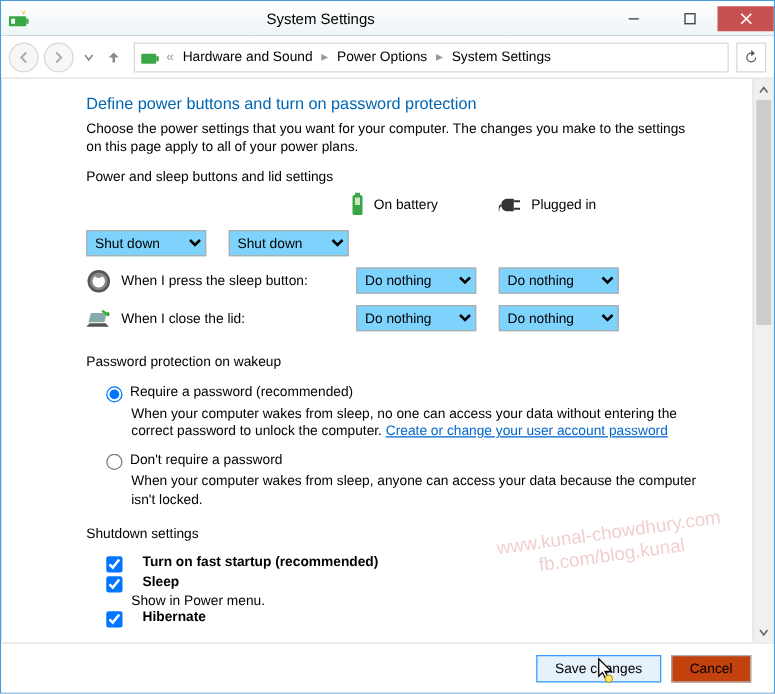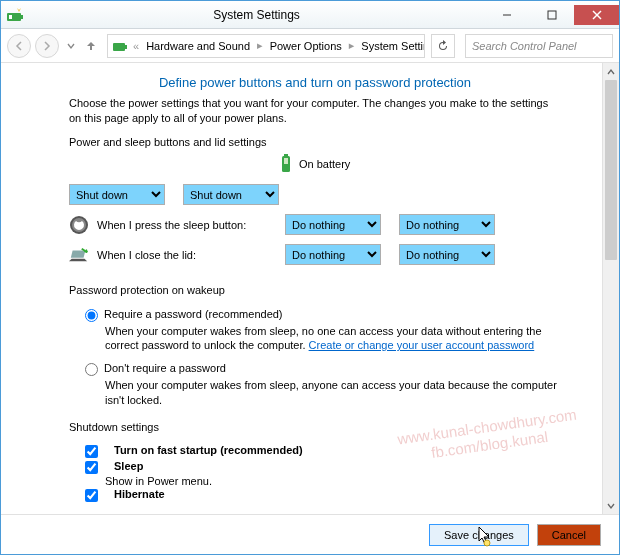--- a/index.html
+++ b/index.html
@@ -91,21 +91,20 @@
   .scroll .thumb { position:absolute; top:17px; height:180px; left:2px; right:2px; background:#cdcdcd; border-radius:1px;}
   .content {
     padding: 12px 58px 10px 68px;
     color:#000;
   }
   h1 {
     font-size: 13px;
     color:#0066b3;
     font-weight:400;
     margin:0 0 6px 0;
-    text-align:center;
   }
   .intro { margin-bottom:10px; line-height:1.35;}
   .groupname { margin:8px 0 6px 0;}
   .colheads {
     display:flex;
     margin-left: 210px;
     gap: 0;
     margin-bottom:6px;
   }
   .colheads .col { width:120px; display:flex; align-items:center; gap:6px;}
@@ -240,42 +239,50 @@
       <span class="crumb">Power Options</span>
       <span class="sep">▸</span>
       <span class="crumb">System Settings</span>
 
     </div>
     <div class="refresh">
       <svg width="12" height="12" viewBox="0 0 12 12">
           <path d="M10 6 A4 4 0 1 1 6 2 L6 0 L9 2.5 L6 5 L6 3 A3 3 0 1 0 9 6" fill="#555"></path>
         </svg>
     </div>
-    <div class="searchbox">
-      <span>Search Control Panel</span>
-    </div>
   </div>
 
   <div class="content-outer">
     <div class="content">
       <h1>Define power buttons and turn on password protection</h1>
       <div class="intro">Choose the power settings that you want for your computer. The changes you make to the settings on this page apply to all of your power plans.</div>
 
       <div class="groupname">Power and sleep buttons and lid settings</div>
 
       <div class="colheads">
         <div class="col">
           <span>
             <svg width="14" height="20" viewBox="0 0 14 20">
                 <rect x="3" y="2" width="8" height="16" rx="1.5" fill="#3aa648"></rect>
                 <rect x="5" y="0" width="4" height="2" fill="#3aa648"></rect>
                 <rect x="5" y="4" width="4" height="6" fill="#cfe8c2"></rect>
               </svg>
           </span>
           <span>On battery</span>
+        </div>
+        <div class="col">
+          <span>
+            <svg width="20" height="14" viewBox="0 0 20 14">
+                <path d="M2 7 C2 4 4 2 7 2 L12 2 L12 12 L7 12 C4 12 2 10 2 7 Z" fill="#333"></path>
+                <line x1="12" y1="4" x2="17" y2="4" stroke="#333" stroke-width="1.5"></line>
+                <line x1="12" y1="10" x2="17" y2="10" stroke="#333" stroke-width="1.5"></line>
+                <path d="M0 7 Q -3 9 -2 12" fill="none" stroke="#333" stroke-width="1.4" transform="translate(2,0)"></path>
+              </svg>
+          </span>
+          <span>Plugged in</span>
         </div>
       </div>
 
       <div class="row">
         <select class="combo"><option>Shut down</option></select>
         <select class="combo"><option>Shut down</option></select>
       </div>
 
       <div class="row">
         <div class="rlabel">

